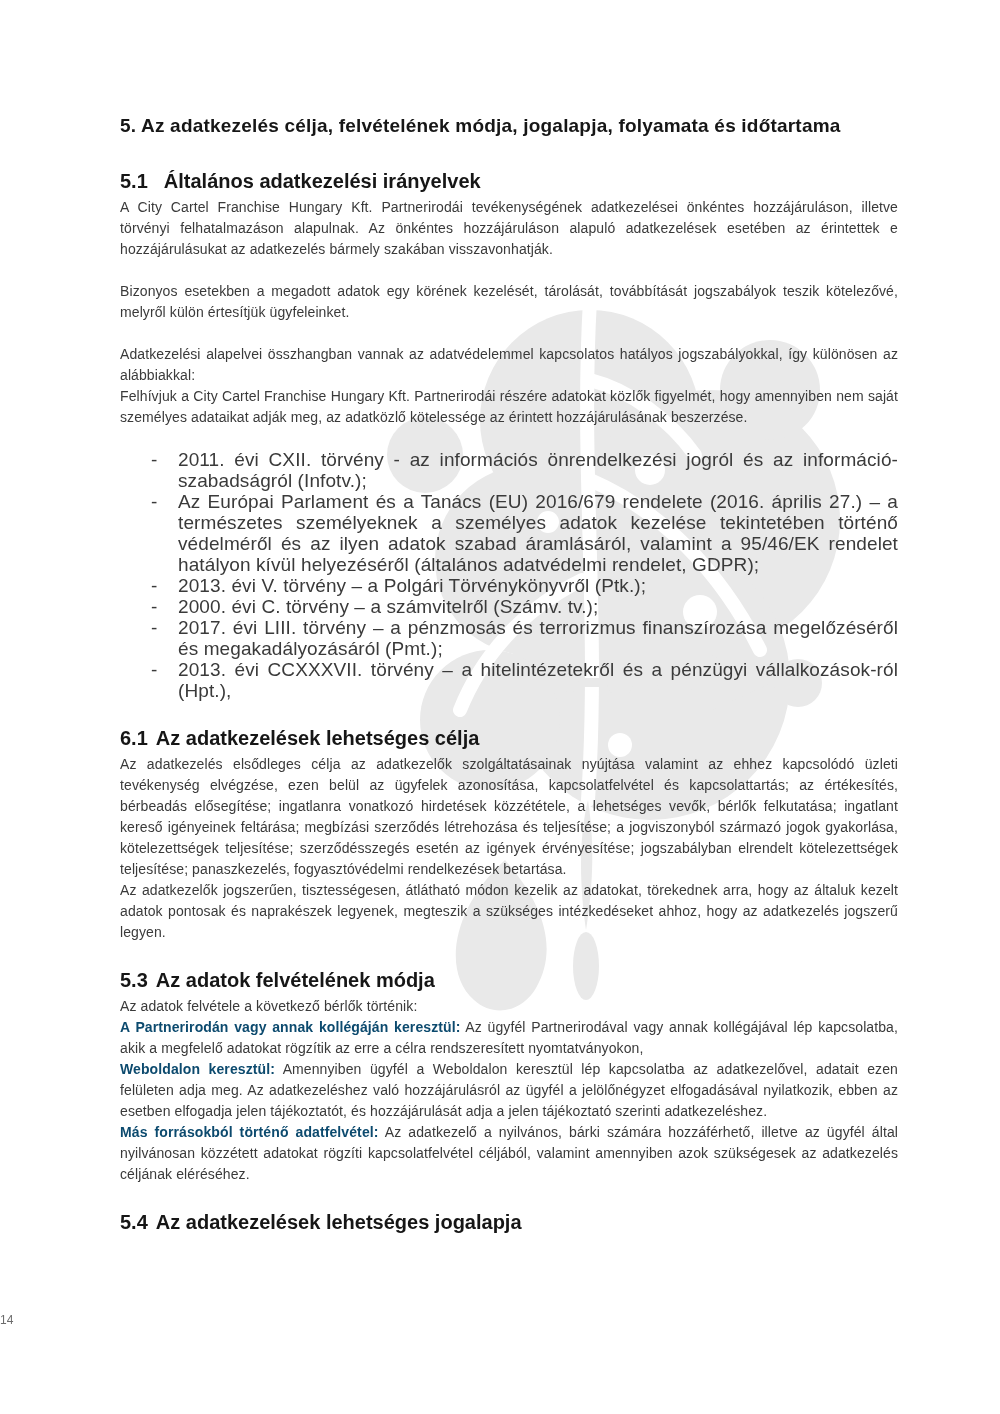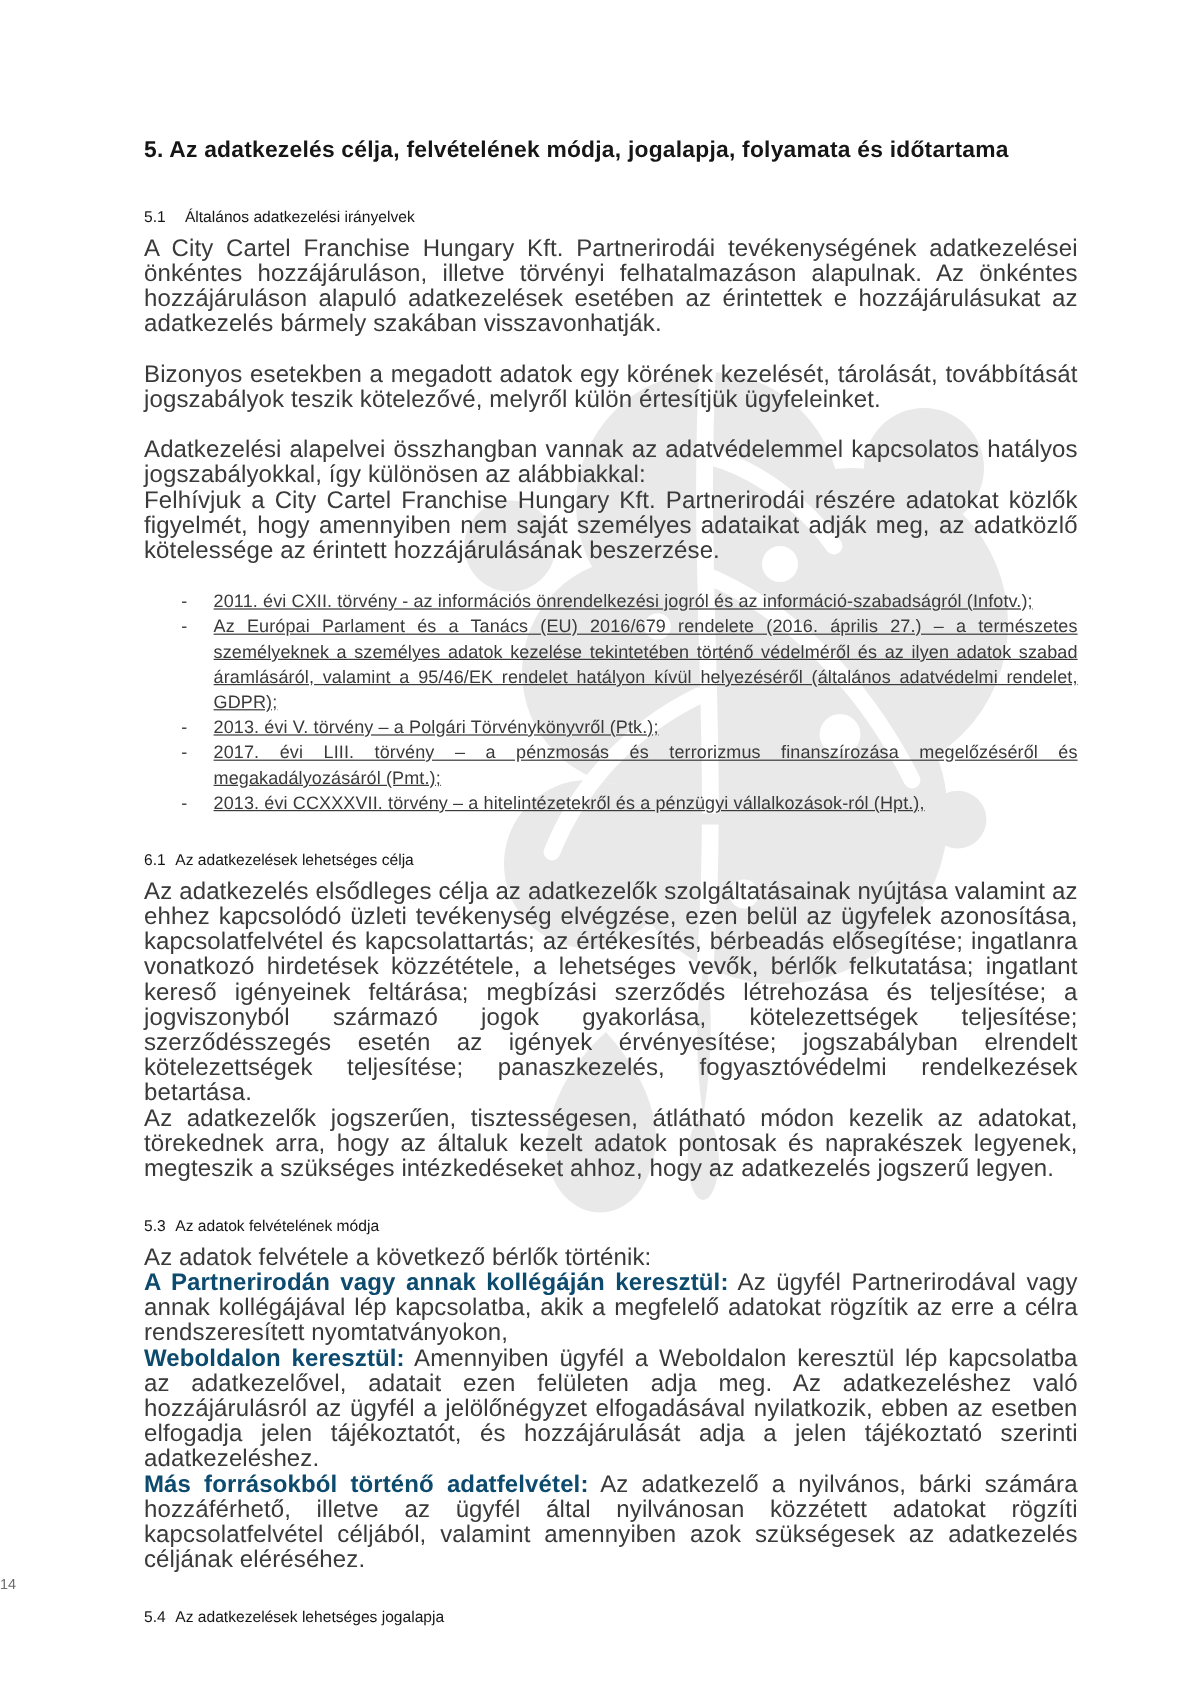--- a/index.html
+++ b/index.html
@@ -31,48 +31,47 @@
   h1.doc-title {
     margin: 0 0 30px 0;
     font-size: 19px;
     line-height: 28px;
     font-weight: bold;
     color: #161616;
     letter-spacing: 0.2px;
   }
   h2.sub-heading {
     margin: 26px 0 5px 0;
-    font-size: 13px;
+    font-size: 20px;
     line-height: 22px;
-    font-weight: normal;
+    font-weight: bold;
     color: #161616;
   }
   h2.sub-heading .num { margin-right: 8px; }
   h2.sub-heading.wide-num .num { margin-right: 16px; }
   p.body-text {
     margin: 0 0 21px 0;
-    font-size: 20px;
+    font-size: 14px;
     line-height: 21px;
     text-align: justify;
     letter-spacing: 0.1px;
   }
   p.body-text.tight { margin: 0; }
   ul.law-list {
     margin: 0;
     padding: 0;
     list-style: none;
   }
   ul.law-list li {
     position: relative;
     padding-left: 58px;
-    font-size: 15px;
+    font-size: 19px;
     line-height: 21px;
     text-align: justify;
     letter-spacing: 0.1px;
-    text-decoration: underline;
   }
   ul.law-list li::before {
     content: "-";
     position: absolute;
     left: 31px;
     top: 0;
   }
   strong.lead { color: #0c4a6e; }
   .page-number {
     position: absolute;
@@ -133,20 +132,21 @@
       <span class="num">5.1</span><span>Általános adatkezelési irányelvek</span>
     </h2>
     <p class="body-text">A City Cartel Franchise Hungary Kft. Partnerirodái tevékenységének adatkezelései önkéntes hozzájáruláson, illetve törvényi felhatalmazáson alapulnak. Az önkéntes hozzájáruláson alapuló adatkezelések esetében az érintettek e hozzájárulásukat az adatkezelés bármely szakában visszavonhatják.</p>
     <p class="body-text">Bizonyos esetekben a megadott adatok egy körének kezelését, tárolását, továbbítását jogszabályok teszik kötelezővé, melyről külön értesítjük ügyfeleinket.</p>
     <p class="body-text tight">Adatkezelési alapelvei összhangban vannak az adatvédelemmel kapcsolatos hatályos jogszabályokkal, így különösen az alábbiakkal:</p>
     <p class="body-text">Felhívjuk a City Cartel Franchise Hungary Kft. Partnerirodái részére adatokat közlők figyelmét, hogy amennyiben nem saját személyes adataikat adják meg, az adatközlő kötelessége az érintett hozzájárulásának beszerzése.</p>
     <ul class="law-list">
       <li>2011. évi CXII. törvény - az információs önrendelkezési jogról és az információ-szabadságról (Infotv.);</li>
       <li>Az Európai Parlament és a Tanács (EU) 2016/679 rendelete (2016. április 27.) – a természetes személyeknek a személyes adatok kezelése tekintetében történő védelméről és az ilyen adatok szabad áramlásáról, valamint a 95/46/EK rendelet hatályon kívül helyezéséről (általános adatvédelmi rendelet, GDPR);</li>
       <li>2013. évi V. törvény – a Polgári Törvénykönyvről (Ptk.);</li>
+      <li>2000. évi C. törvény – a számvitelről (Számv. tv.);</li>
       <li>2017. évi LIII. törvény – a pénzmosás és terrorizmus finanszírozása megelőzéséről és megakadályozásáról (Pmt.);</li>
       <li>2013. évi CCXXXVII. törvény – a hitelintézetekről és a pénzügyi vállalkozások-ról (Hpt.),</li>
     </ul>
 
     <h2 class="sub-heading">
       <span class="num">6.1</span><span>Az adatkezelések lehetséges célja</span>
     </h2>
     <p class="body-text tight">Az adatkezelés elsődleges célja az adatkezelők szolgáltatásainak nyújtása valamint az ehhez kapcsolódó üzleti tevékenység elvégzése, ezen belül az ügyfelek azonosítása, kapcsolatfelvétel és kapcsolattartás; az értékesítés, bérbeadás elősegítése; ingatlanra vonatkozó hirdetések közzététele, a lehetséges vevők, bérlők felkutatása; ingatlant kereső igényeinek feltárása; megbízási szerződés létrehozása és teljesítése; a jogviszonyból származó jogok gyakorlása, kötelezettségek teljesítése; szerződésszegés esetén az igények érvényesítése; jogszabályban elrendelt kötelezettségek teljesítése; panaszkezelés, fogyasztóvédelmi rendelkezések betartása.</p>
     <p class="body-text tight">Az adatkezelők jogszerűen, tisztességesen, átlátható módon kezelik az adatokat, törekednek arra, hogy az általuk kezelt adatok pontosak és naprakészek legyenek, megteszik a szükséges intézkedéseket ahhoz, hogy az adatkezelés jogszerű legyen.</p>
 

